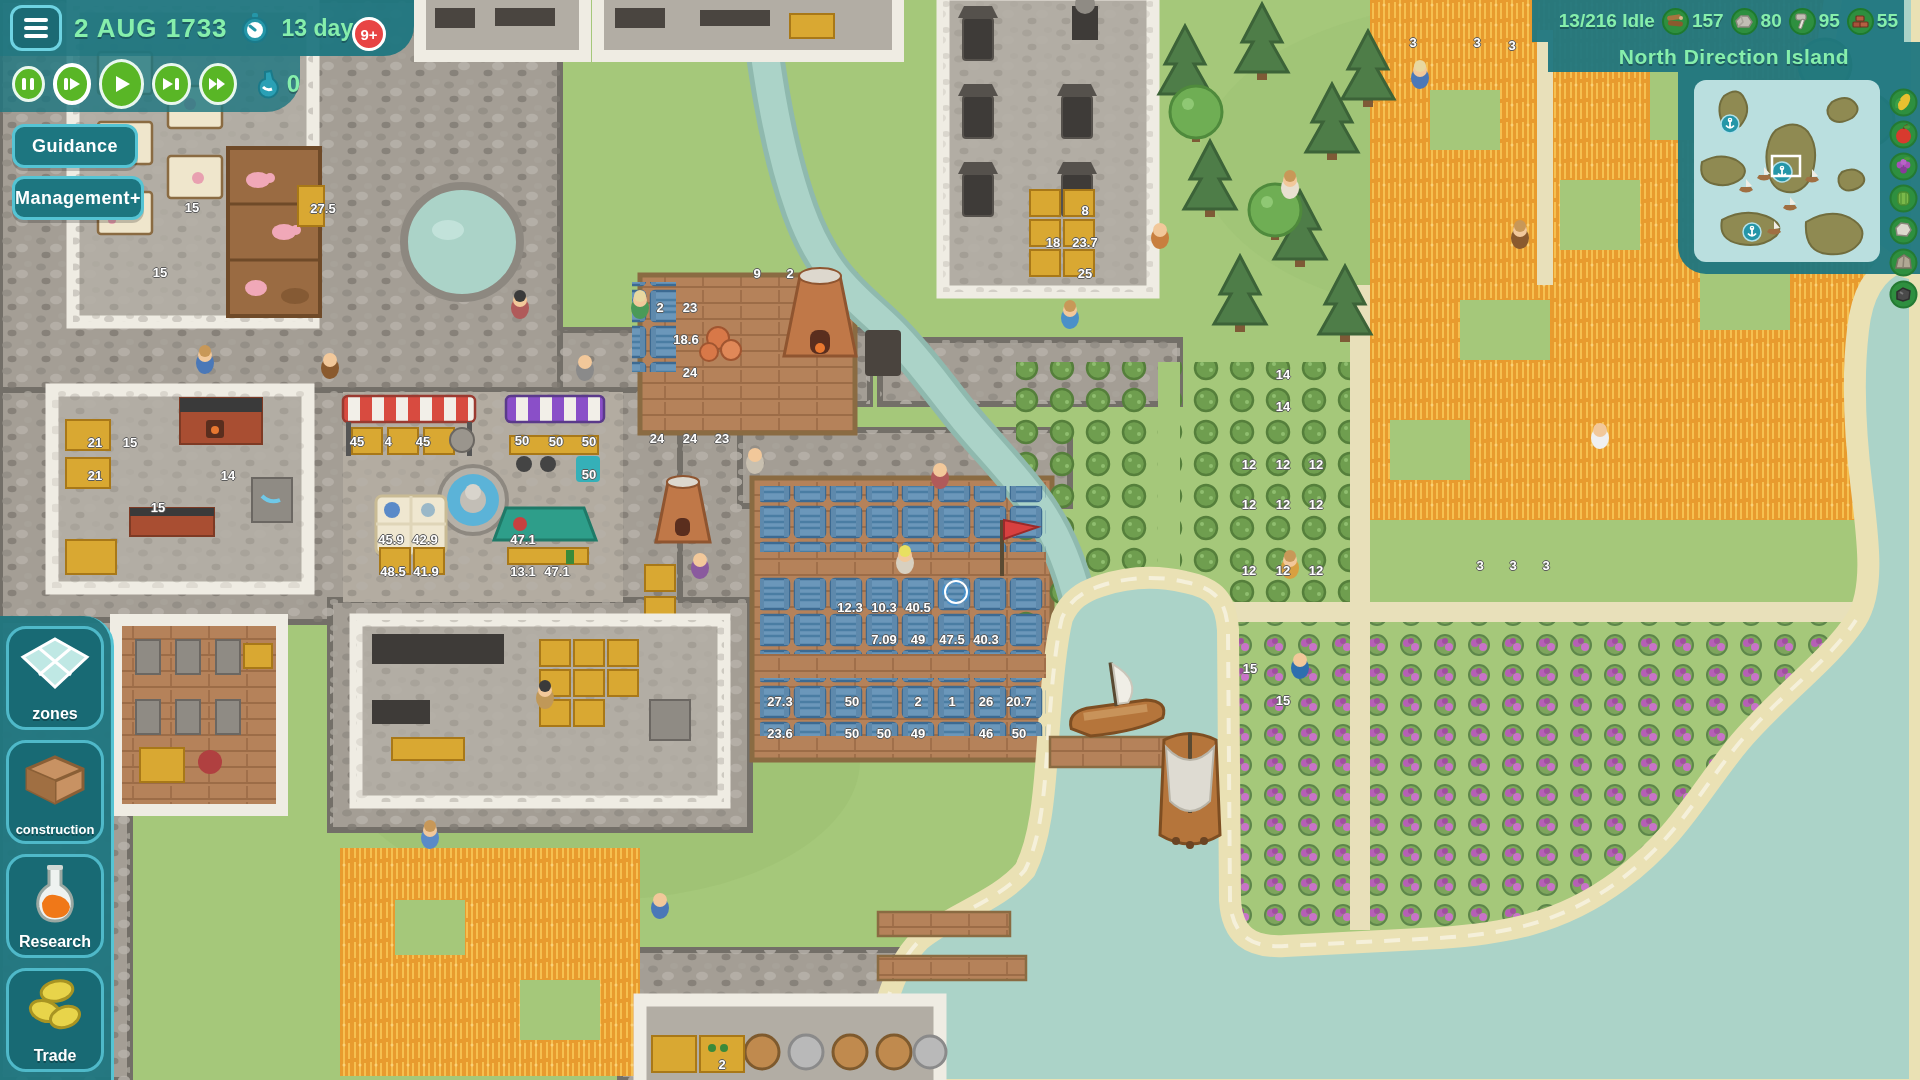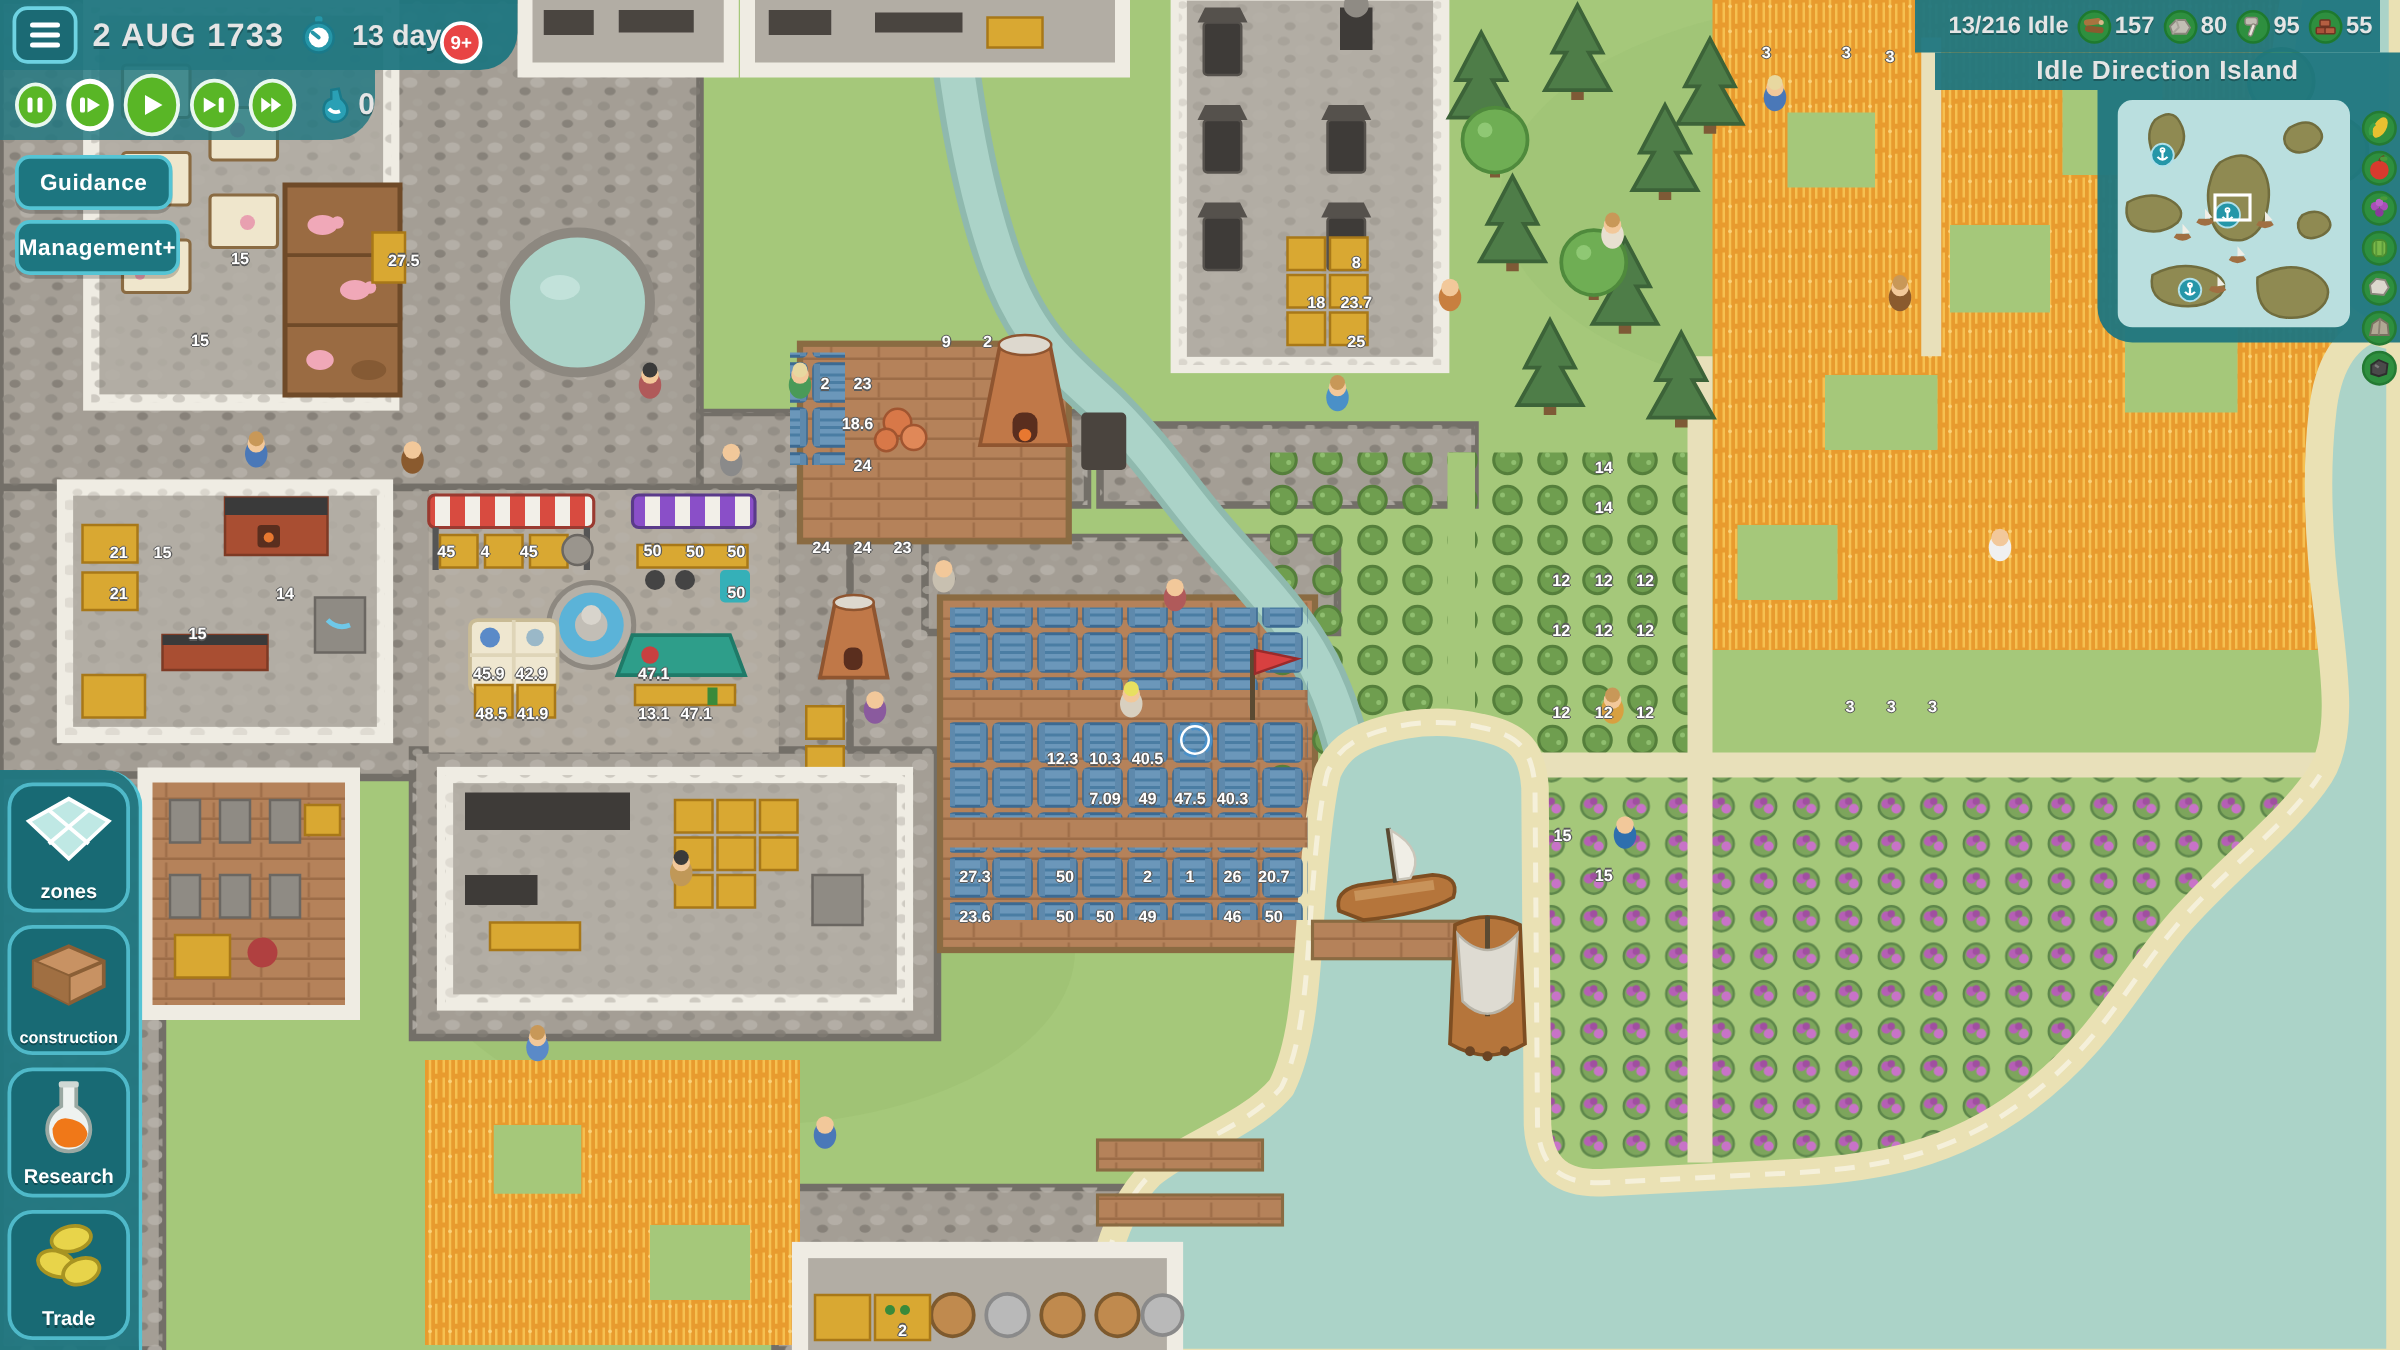--- a/index.html
+++ b/index.html
@@ -5,21 +5,21 @@
   html,body{margin:0;padding:0;background:#222;}
   #stage{position:relative;width:1920px;height:1080px;overflow:hidden;
          font-family:"Liberation Sans",sans-serif;font-weight:700;}
   #world{position:absolute;inset:0;}
   
   #world-labels{position:absolute;inset:0;pointer-events:none;}
   .wl{position:absolute;transform:translate(-50%,-50%);color:#fff;font-size:13px;
       text-shadow:-1px 0 0 #5a5a5a,1px 0 0 #5a5a5a,0 -1px 0 #5a5a5a,0 1px 0 #5a5a5a;}
   
   .panel{position:absolute;background:rgba(31,118,128,.95);color:#fff;}
-  .hudtxt{color:#e5e5e5;text-shadow:0 2px 0 rgba(0,0,0,.25);}
+  .hudtxt{color:#86efac;text-shadow:0 2px 0 rgba(0,0,0,.25);}
   
   #tl-row1{left:0;top:0;width:414px;height:56px;border-bottom-right-radius:30px;
            display:flex;align-items:center;gap:12px;padding-left:10px;box-sizing:border-box;}
   #tl-row2{left:0;top:56px;width:300px;height:56px;background:rgba(31,118,128,.82);
            border-bottom-right-radius:34px;display:flex;align-items:center;gap:8px;
            padding-left:12px;box-sizing:border-box;}
   #menu-btn{width:46px;height:40px;border-radius:12px;background:#1b6a74;
             border:3px solid #6ed3e2;display:flex;flex-direction:column;justify-content:center;
             align-items:center;gap:4px;cursor:pointer;}
   #menu-btn span{display:block;width:24px;height:4px;border-radius:2px;background:#fff;}
@@ -730,21 +730,21 @@
       <svg width="18" height="15" viewBox="0 0 18 15">
             <rect x="2" y="8" width="8" height="5" rx="1" fill="#a8523a" stroke="#6f3322" stroke-width="1.2"></rect>
             <rect x="9" y="8" width="8" height="5" rx="1" fill="#b55f42" stroke="#6f3322" stroke-width="1.2"></rect>
             <rect x="5" y="2" width="8" height="5" rx="1" fill="#b55f42" stroke="#6f3322" stroke-width="1.2"></rect>
           </svg>
     </span>
     <span class="hudtxt">55</span>
   </span>
 </div>
 <div class="panel" id="tr-row2">
-  <span id="island-name" class="hudtxt">Idle Direction Island</span>
+  <span id="island-name" class="hudtxt">North Direction Island</span>
 </div>
 
 <div class="panel" id="tr-map">
   <svg id="minimap" width="186" height="182" viewBox="0 0 186 182">
     <rect width="186" height="182" rx="12" fill="#badfdf"></rect>
     <g fill="#8f8a52" stroke="#716d3e" stroke-width="2">
       <path d="M30,16 q14,-10 20,2 q8,14 -4,28 q-12,8 -18,-4 q-6,-16 2,-26 Z"></path>
       <path d="M138,22 q14,-8 22,0 q8,8 -2,16 q-14,8 -22,0 q-6,-8 2,-16 Z"></path>
       <path d="M82,50 q20,-12 32,2 q10,14 6,34 q-4,22 -20,26 q-18,2 -24,-14 q-6,-20 -2,-32 q2,-10 8,-16 Z"></path>
       <path d="M8,82 q18,-10 34,-2 q14,8 6,18 q-12,10 -28,6 q-16,-4 -12,-22 Z"></path>

